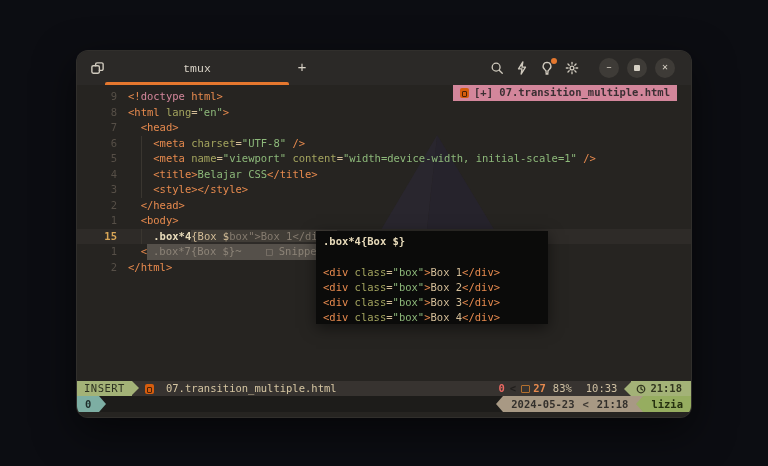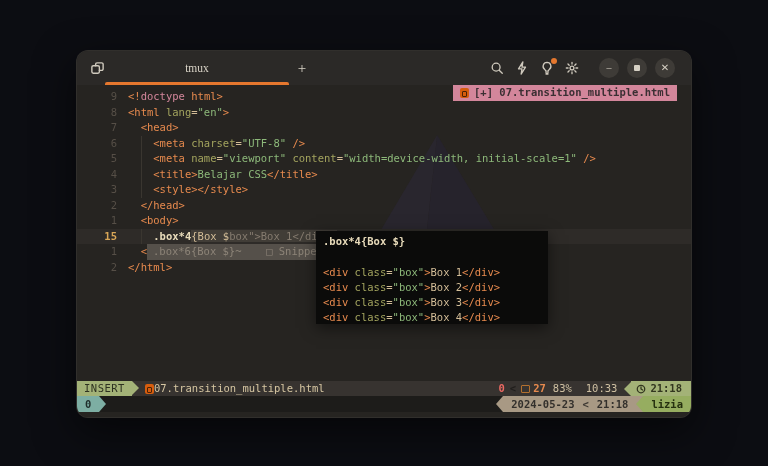--- a/index.html
+++ b/index.html
@@ -35,21 +35,21 @@
     --btn:#3e3b37;
   }
   *{box-sizing:border-box;margin:0;padding:0}
   body{width:768px;height:466px;background:var(--desktop);overflow:hidden;
        font-family:"DejaVu Sans Mono",monospace;}
   .window{position:absolute;left:76px;top:50px;width:616px;height:368px;
           background:var(--editor);border-radius:12px;overflow:hidden;
           box-shadow:0 14px 40px rgba(0,0,0,.55);border:1px solid rgba(255,255,255,.05)}
   
   .titlebar{position:relative;height:34px;background:var(--chrome);
-            display:flex;font-family:Liberation Serif, serif}
+            display:flex;font-family:Liberation Mono, monospace}
   .tb-left{display:flex;align-items:center;padding-left:12px}
   .tab{position:relative;width:184px;height:34px;display:flex;align-items:center;
        justify-content:center;color:#d8d2c6;font-size:11.5px}
   .tab::after{content:"";position:absolute;left:0;right:0;bottom:0;height:3px;
               background:#e5772e;border-radius:2px 2px 0 0}
   .newtab{color:#d8d2c6;font-size:15px;width:26px;text-align:center;cursor:default}
   .tb-right{margin-left:auto;display:flex;align-items:center;gap:9px;padding-right:16px}
   .tb-ic{width:16px;height:16px;display:flex;align-items:center;justify-content:center;position:relative}
   .tb-ic svg{display:block}
   .bulb-dot{position:absolute;top:-2px;right:-2px;width:6px;height:6px;border-radius:50%;background:#e5772e}
@@ -91,21 +91,21 @@
   .dpopup .pline{height:15.3px;white-space:pre}
   
   .statusline{position:relative;height:15px;background:var(--sl-bg);display:flex;align-items:stretch;
               font-size:10.5px;line-height:15px}
   .seg{display:flex;align-items:center;gap:5px;padding:0 7px}
   .tri-r{width:0;height:0;border-top:7.5px solid transparent;border-bottom:7.5px solid transparent;
          border-left:7px solid var(--sage)}
   .tri-l{width:0;height:0;border-top:7.5px solid transparent;border-bottom:7.5px solid transparent;
          border-right:7px solid var(--sage)}
   .mode{background:var(--sage);color:#2e3221;font-weight:normal;letter-spacing:.5px}
-  .sl-file{color:#d6c6a2;display:flex;align-items:center;gap:0;padding-left:6px}
+  .sl-file{color:#d6c6a2;display:flex;align-items:center;gap:12px;padding-left:6px}
   .sl-right{margin-left:auto;display:flex;align-items:center}
   .sl-red{color:var(--red);font-weight:bold}
   .sl-sep{color:#211f1d;padding:0 5px;font-weight:bold}
   .sl-orange{color:var(--orange);font-weight:bold;display:flex;align-items:center;gap:3px}
   .sl-dim{color:#cfc0a2;padding:0 7px}
   .timeseg{background:var(--sage);color:var(--sage-dark);font-weight:bold;
            display:flex;align-items:center;gap:4px;padding:0 9px 0 5px}
   .buf-ic{width:9px;height:8px;border:1.5px solid #b3702e;border-radius:1px;display:inline-block}
   
   .tmux{position:relative;height:16px;background:var(--tmux-bg);display:flex;align-items:stretch;
@@ -195,21 +195,21 @@
         <div class="line"><span class="ln">1</span><span class="c-f">  </span><span class="c-o">&lt;body&gt;</span></div>
         <div class="line current"><span class="ln cur">15</span><span class="guide" style="left: calc(2ch + 51px);"></span><span class="c-f">    </span><span class="c-w">.box*4</span><span class="c-f selbg">{Box $</span><span class="cursor"></span><span class="c-g selbg">box"&gt;Box 1&lt;/div&gt;</span><span class="c-f selbg">}</span></div>
         <div class="line"><span class="ln">1</span><span class="c-f">  </span><span class="c-o">&lt;</span></div>
         <div class="line"><span class="ln">2</span><span class="c-o">&lt;/html&gt;</span></div>
       </div>
     <div class="badge">
       <span class="file-ic"></span>
       <span>[+] 07.transition_multiple.html</span>
     </div>
     <div class="cmenu">
-      <span>.box*6{Box $}~</span>
+      <span>.box*7{Box $}~</span>
       <span class="kind">□ Snippet</span>
     </div>
     <div class="dpopup" id="doc-popup">
         <div class="pline"><span class="c-w">.box*4{Box $}</span></div>
         <div class="pline"></div>
         <div class="pline"><span class="c-o">&lt;div</span><span class="c-a"> class</span><span class="c-f">=</span><span class="c-s">"box"</span><span class="c-o">&gt;</span><span class="c-f">Box 1</span><span class="c-o">&lt;/div&gt;</span></div>
         <div class="pline"><span class="c-o">&lt;div</span><span class="c-a"> class</span><span class="c-f">=</span><span class="c-s">"box"</span><span class="c-o">&gt;</span><span class="c-f">Box 2</span><span class="c-o">&lt;/div&gt;</span></div>
         <div class="pline"><span class="c-o">&lt;div</span><span class="c-a"> class</span><span class="c-f">=</span><span class="c-s">"box"</span><span class="c-o">&gt;</span><span class="c-f">Box 3</span><span class="c-o">&lt;/div&gt;</span></div>
         <div class="pline"><span class="c-o">&lt;div</span><span class="c-a"> class</span><span class="c-f">=</span><span class="c-s">"box"</span><span class="c-o">&gt;</span><span class="c-f">Box 4</span><span class="c-o">&lt;/div&gt;</span></div>
       </div>

